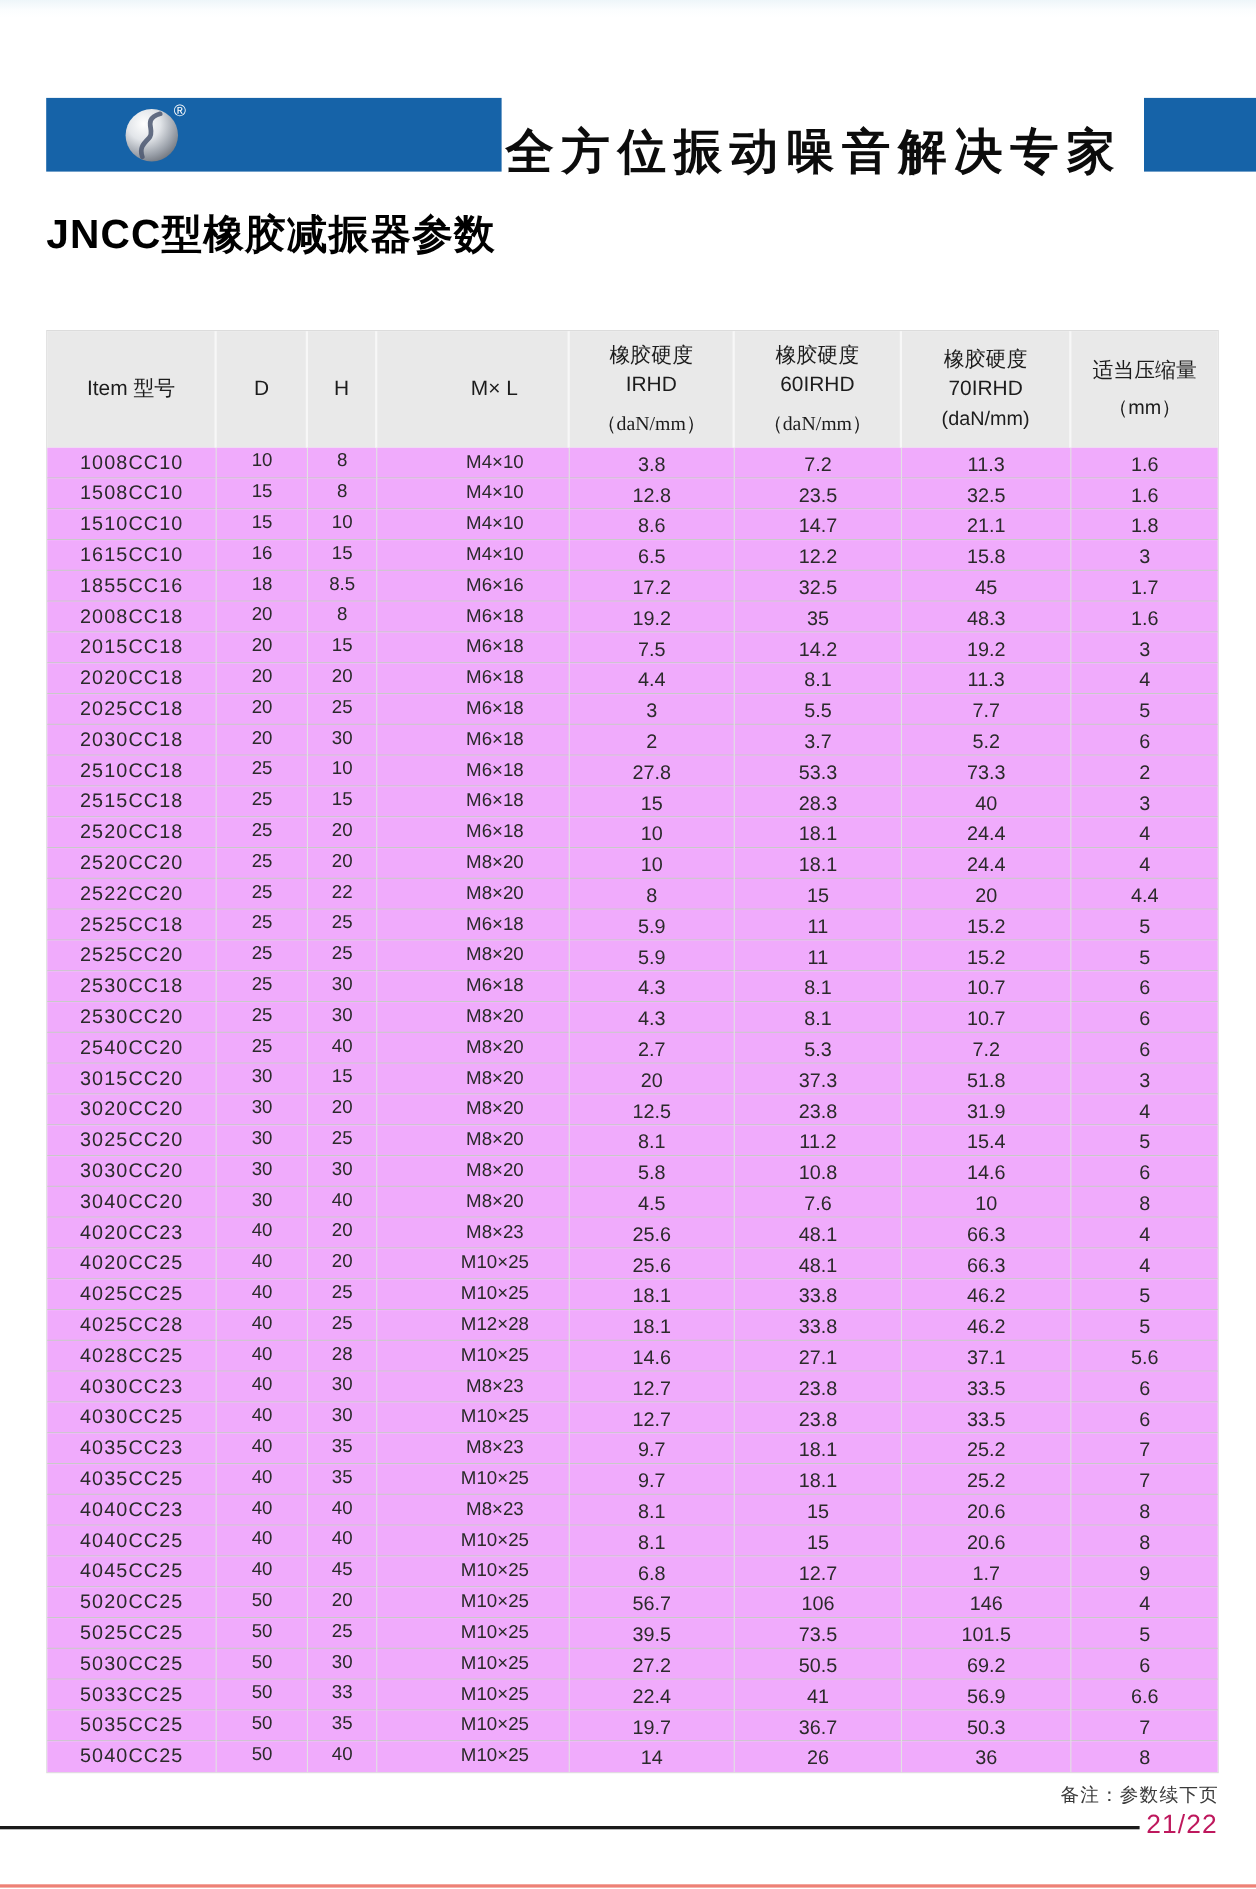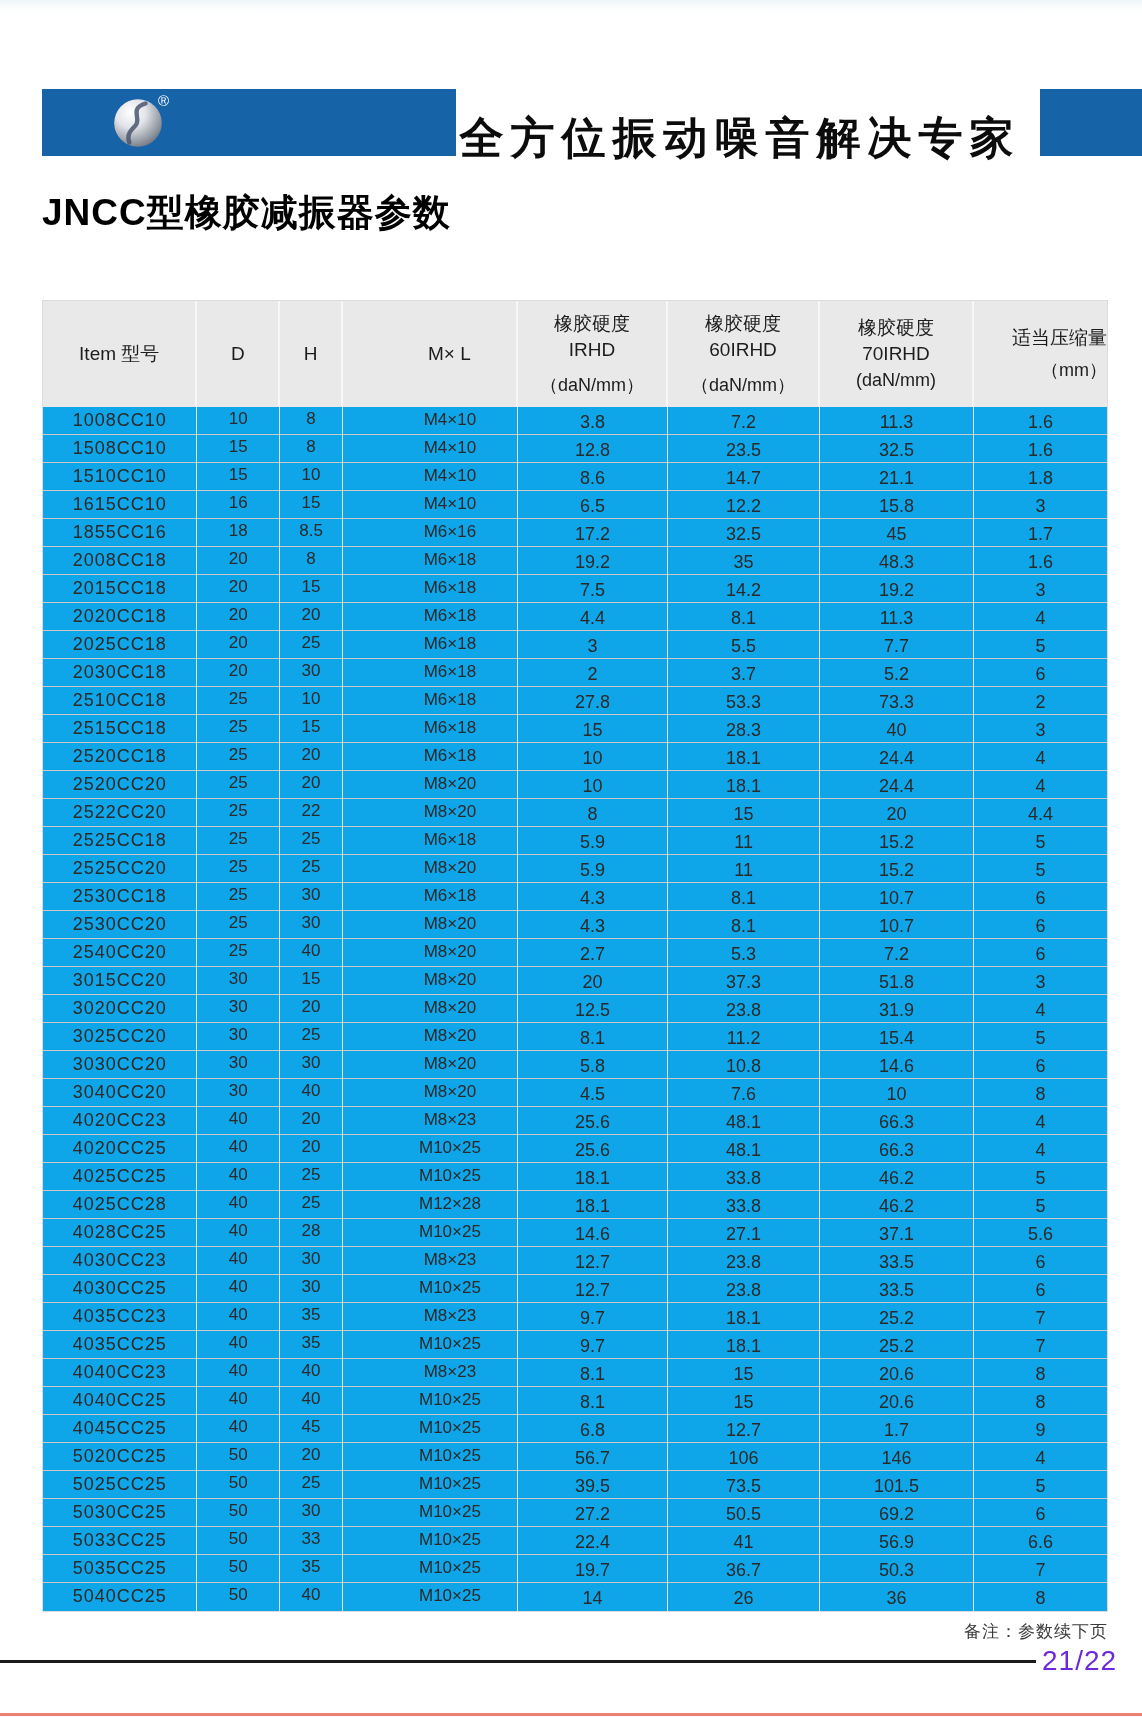--- a/index.html
+++ b/index.html
@@ -28,42 +28,42 @@
     color:#000000; letter-spacing:1px; }
 
   
   .table { position:absolute; left:42px; top:300px; width:1066px;
     border:1px solid #dcdcdc; background:#ffffff; }
   .thead { display:flex; height:106px; background:var(--head-gray,#e9e9e9); }
   .th { display:flex; flex-direction:column; justify-content:center; align-items:center;
     height:100%; border-right:2px solid #f7f7f7; font-size:19px; color:#1c1c1c; }
   .th:last-child { border-right:none; }
   .th-line { line-height:26px; white-space:nowrap; }
-  .th.col5 .th-line:last-child, .th.col6 .th-line:last-child { margin-top:9px; font-size:18px; }
+  .th.col5 .th-line:last-child, .th.col6 .th-line:last-child { margin-top:9px; font-size:18px;font-family:Liberation Serif, serif; }
   .th.col7 .th-line:last-child { font-size:18px; }
   .th.col8 .th-line:last-child { margin-top:6px; font-size:18px; }
 
-  .tr { display:flex; height:28px; border-bottom:1px solid #c9c9c9; background:#0ea5e9; }
+  .tr { display:flex; height:28px; border-bottom:1px solid #c9c9c9; background:#f0abfc; }
   .tr:last-child { border-bottom:none; }
   .td { height:28px; line-height:28px; text-align:center; font-size:18px; color:#2a2a2a;
     border-right:1px solid #e2e2e2; overflow:hidden; white-space:nowrap; }
   .td:last-child { border-right:none; }
   .td.col1 { line-height:26px; letter-spacing:1px; }
   .td.col2, .td.col3 { line-height:23px; font-size:17px; }
   .td.col4 { line-height:26px; font-size:17px; }
   .td.col5, .td.col6, .td.col7, .td.col8 { line-height:31px; }
 
   .col1 { width:157px; } .col2 { width:84px; } .col3 { width:64px; } .col4 { width:137px;margin-left:40px; }
-  .col5 { width:153px; } .col6 { width:154px; } .col7 { width:157px; } .col8 { width:135px;align-items:flex-end; }
+  .col5 { width:153px; } .col6 { width:154px; } .col7 { width:157px; } .col8 { width:135px; }
 
   
   .note { position:absolute; left:708px; top:1620px; width:400px; text-align:right;
     font-size:17px; color:#3a3a3a; letter-spacing:1px; }
   .rule { position:absolute; left:0; top:1660px; width:1036px; height:3px; background:#1b1b1b; }
-  .pageno { position:absolute; left:1042px; top:1645px; font-size:28px; color:#6d28d9;
+  .pageno { position:absolute; left:1042px; top:1645px; font-size:24px; color:#be185d;
     letter-spacing:1px; }
   .bottom-line { position:absolute; left:0; top:1713px; width:1142px; height:3px;
     background:var(--bottom-red,#ee8176); }
 </style>
 </head>
 <body>
 
 <div class="page">
 
   <div class="top-strip"></div>

